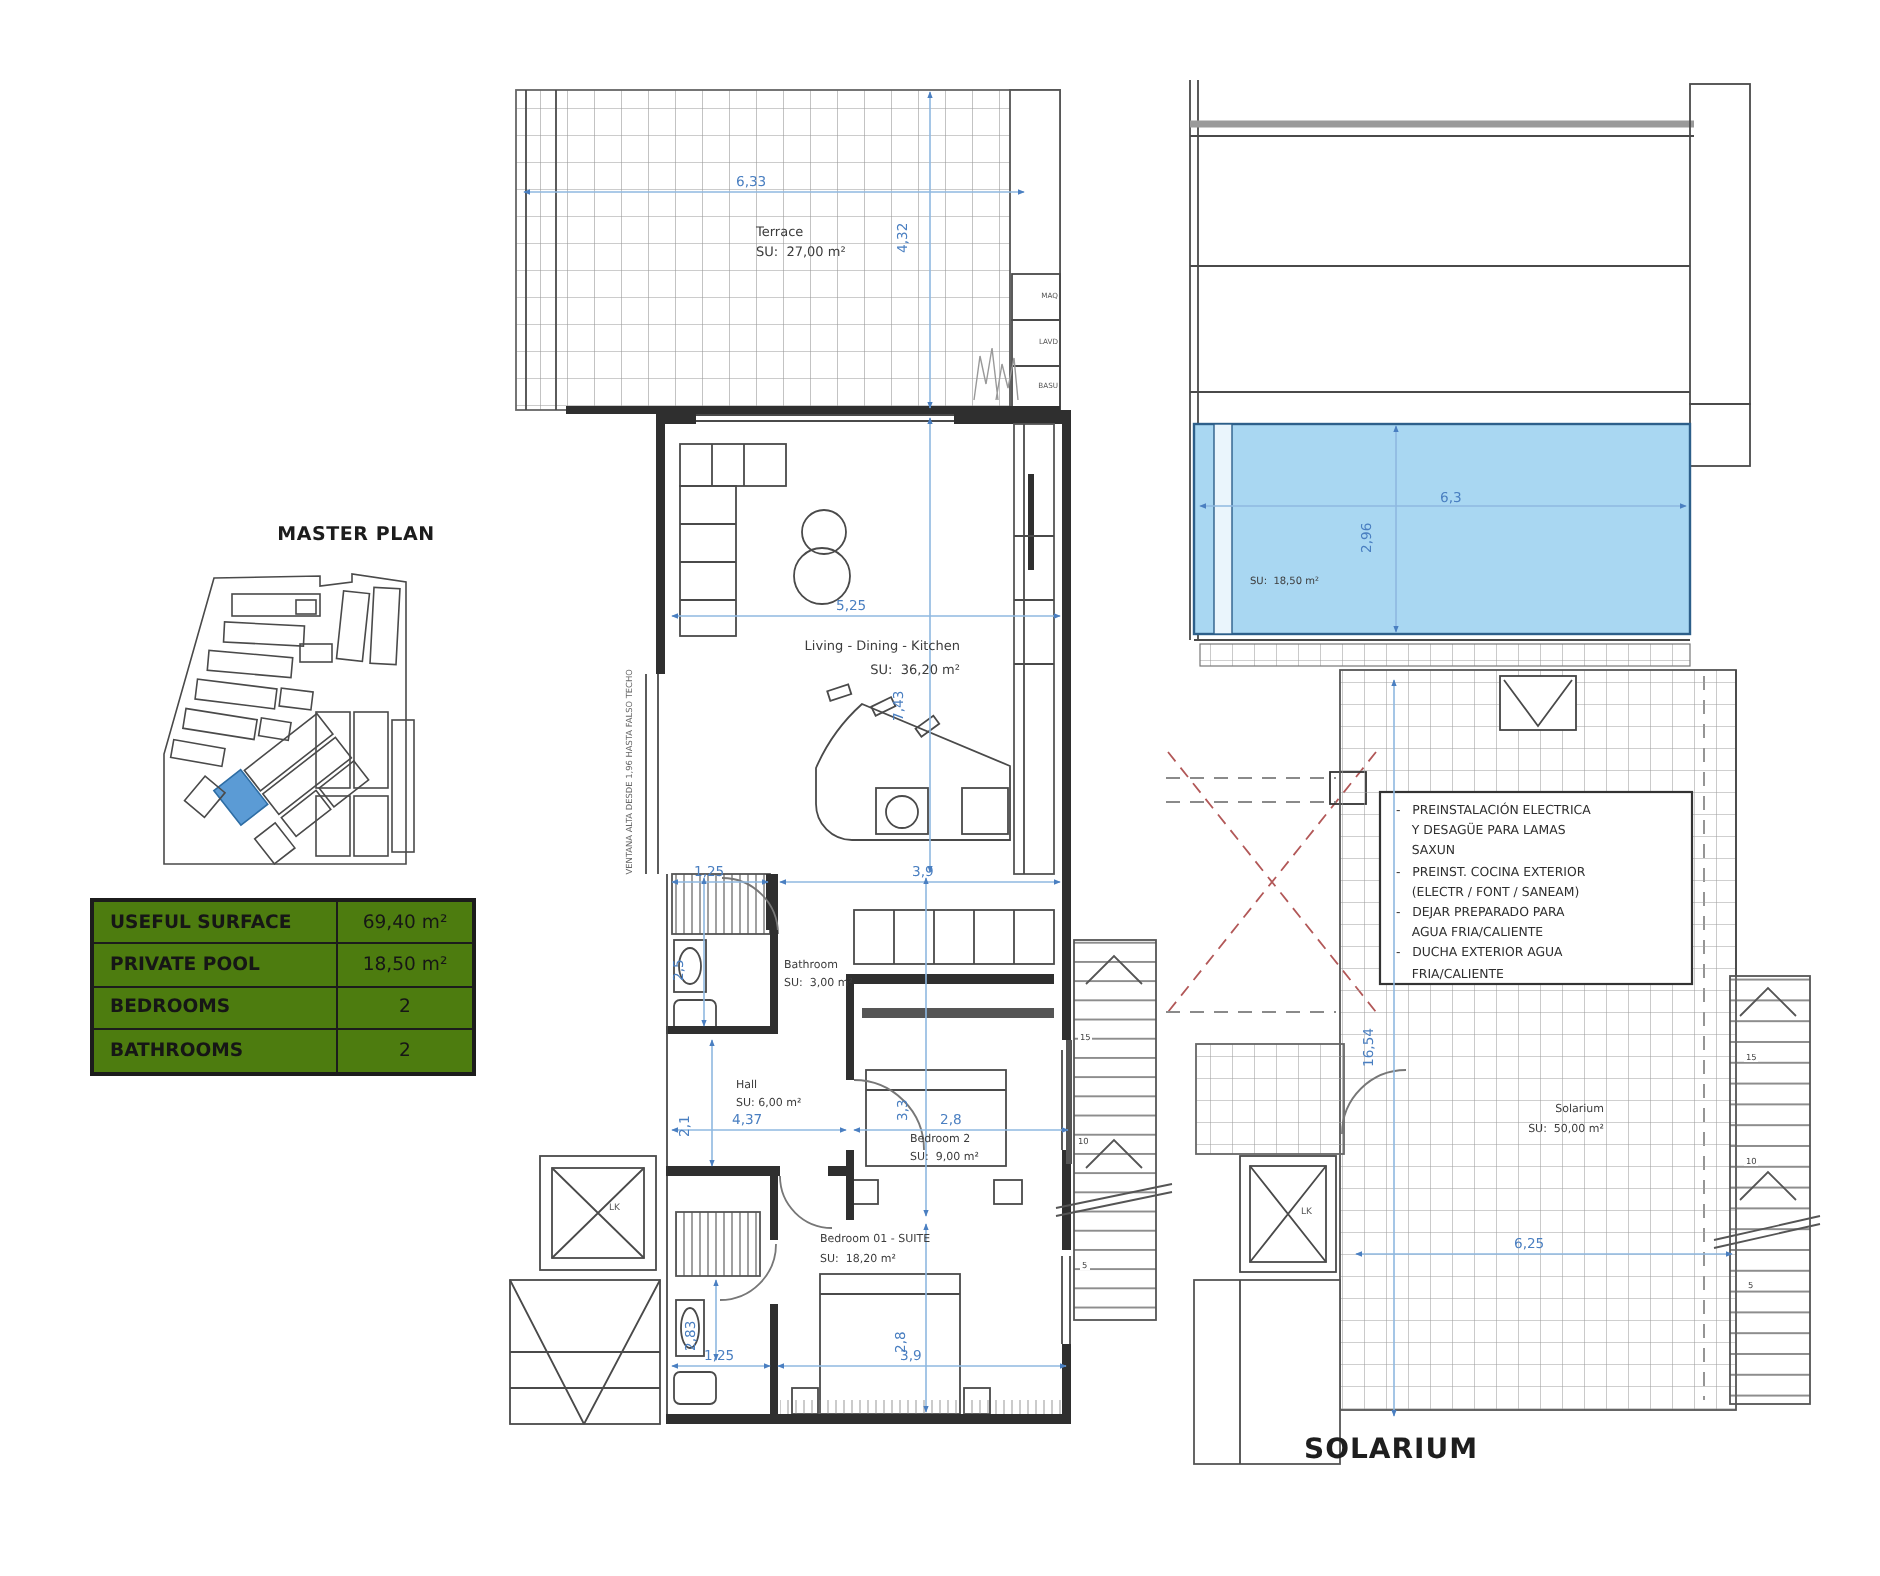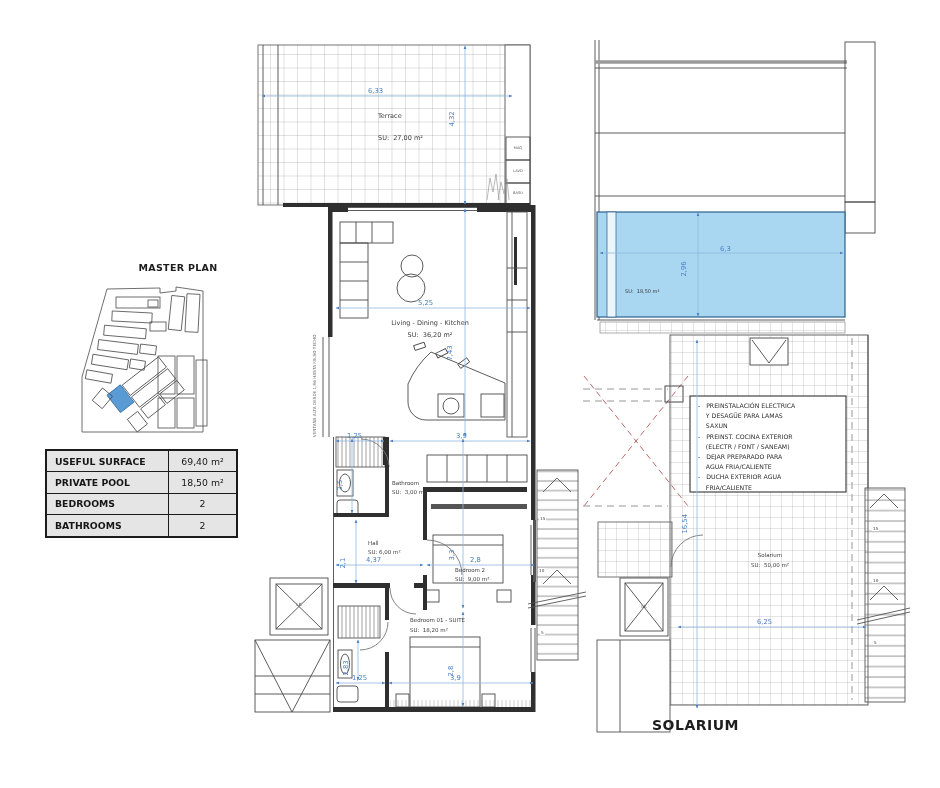--- a/index.html
+++ b/index.html
@@ -5,28 +5,28 @@
   html,body{margin:0;padding:0;background:#fff;}
   #canvas{position:relative;width:940px;height:788px;background:#fff;
           font-family:"DejaVu Sans",sans-serif;overflow:hidden;}
   svg{position:absolute;left:0;top:0;}
   .lbl{position:absolute;color:#3c3c3c;white-space:pre;line-height:1.25;}
   .room{font-size:6.5px;}
   .small{font-size:5.5px;}
   .tinier{font-size:3.6px;color:#555;}
   .dim{color:#4a7fc1;font-size:6.8px;}
   .rot{transform:rotate(-90deg);transform-origin:left bottom;}
-  .center{text-align:center;}
+  .center{text-align:right;}
   .stairnum{font-size:4.2px;color:#444;background:#fff;padding:0 1px;}
   .note-line{font-size:6.2px;line-height:10.2px;color:#2e2e2e;white-space:pre;}
   
   .mp-title{position:absolute;left:138px;top:262px;width:80px;text-align:center;
             font-weight:bold;font-size:9.5px;color:#1c1c1c;letter-spacing:0.3px;}
   
-  .spec-table{position:absolute;left:45px;top:449px;width:189px;border:2px solid #1c1c1c;background:#e5e5e5;}
+  .spec-table{position:absolute;left:45px;top:449px;width:189px;border:2px solid #1c1c1c;background:#4d7c0f;}
   .spec-tr{display:flex;border-top:1.5px solid #1c1c1c;height:20.4px;}
   .spec-tr:first-child{border-top:none;}
   .spec-th{width:113px;border-right:1.5px solid #1c1c1c;font-weight:bold;font-size:9.3px;
            display:flex;align-items:center;padding-left:8px;color:#161616;}
   .spec-td{flex:1;font-size:9.3px;display:flex;align-items:center;justify-content:center;color:#161616;}
   
   .logo{position:absolute;left:47px;top:606px;width:136px;height:132px;border:2.5px solid #2e2e2e;}
   .logo-six{position:absolute;right:-3px;top:41px;font-size:17px;font-weight:bold;color:#8c8274;
             letter-spacing:2px;background:#fff;padding:0 2px;line-height:1;}
   .logo-seconds{position:absolute;right:-6px;top:61px;font-size:21.5px;font-weight:bold;color:#17171f;
@@ -311,21 +311,21 @@
         <div class="spec-td">2</div>
       </div>
     <div class="spec-tr">
         <div class="spec-th">BATHROOMS</div>
         <div class="spec-td">2</div>
       </div>
   </div>
 
 
   <div class="lbl room" style="left:378px;top:112px;">Terrace</div>
-  <div class="lbl room" style="left:378px;top:122px;margin-top:12px;">SU:  27,00 m²</div>
+  <div class="lbl room" style="left:378px;top:122px;">SU:  27,00 m²</div>
   <div class="lbl dim" style="left:368px;top:87px;">6,33</div>
   <div class="lbl dim rot" style="left:456px;top:118px;">4,32</div>
   <div class="lbl tinier center" style="left:507px;top:146px;width:22px;">MAQ</div>
   <div class="lbl tinier center" style="left:507px;top:169px;width:22px;">LAVD</div>
   <div class="lbl tinier center" style="left:507px;top:191px;width:22px;">BASU</div>
 
   <div class="lbl room center" style="left:380px;top:319px;width:100px;">Living - Dining - Kitchen</div>
   <div class="lbl room center" style="left:380px;top:331px;width:100px;">SU:  36,20 m²</div>
   <div class="lbl dim" style="left:418px;top:299px;">5,25</div>
   <div class="lbl dim rot" style="left:454px;top:352px;">7,43</div>

